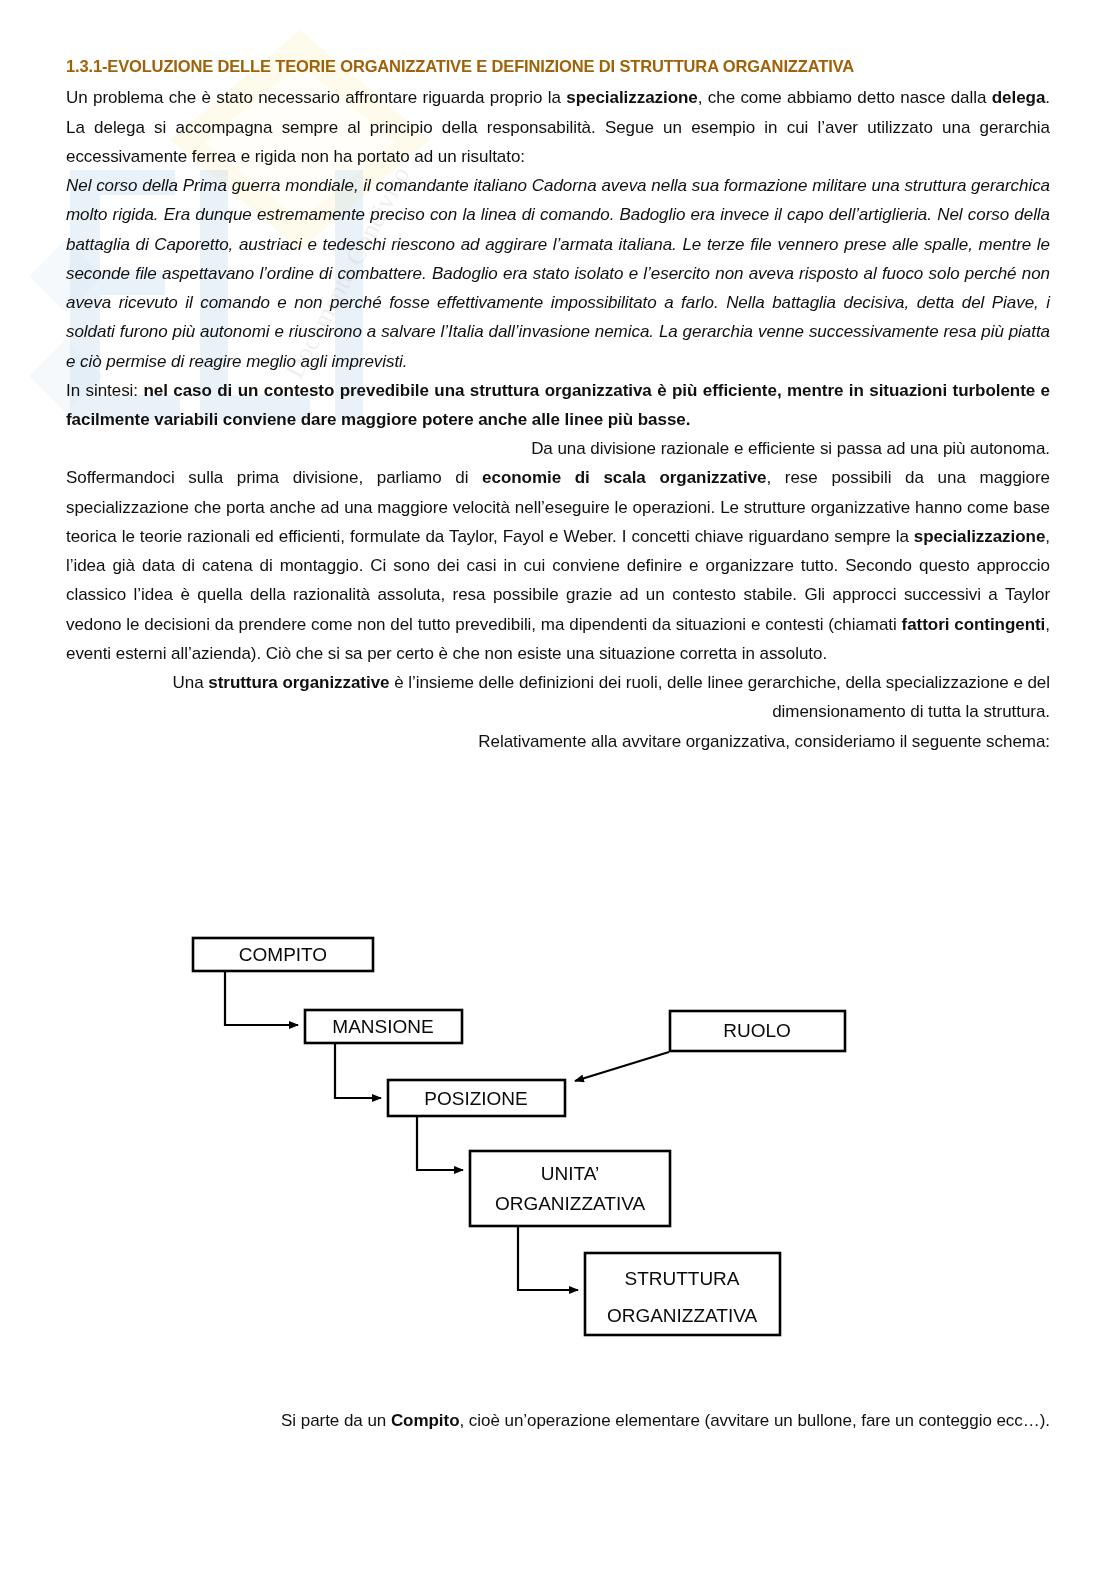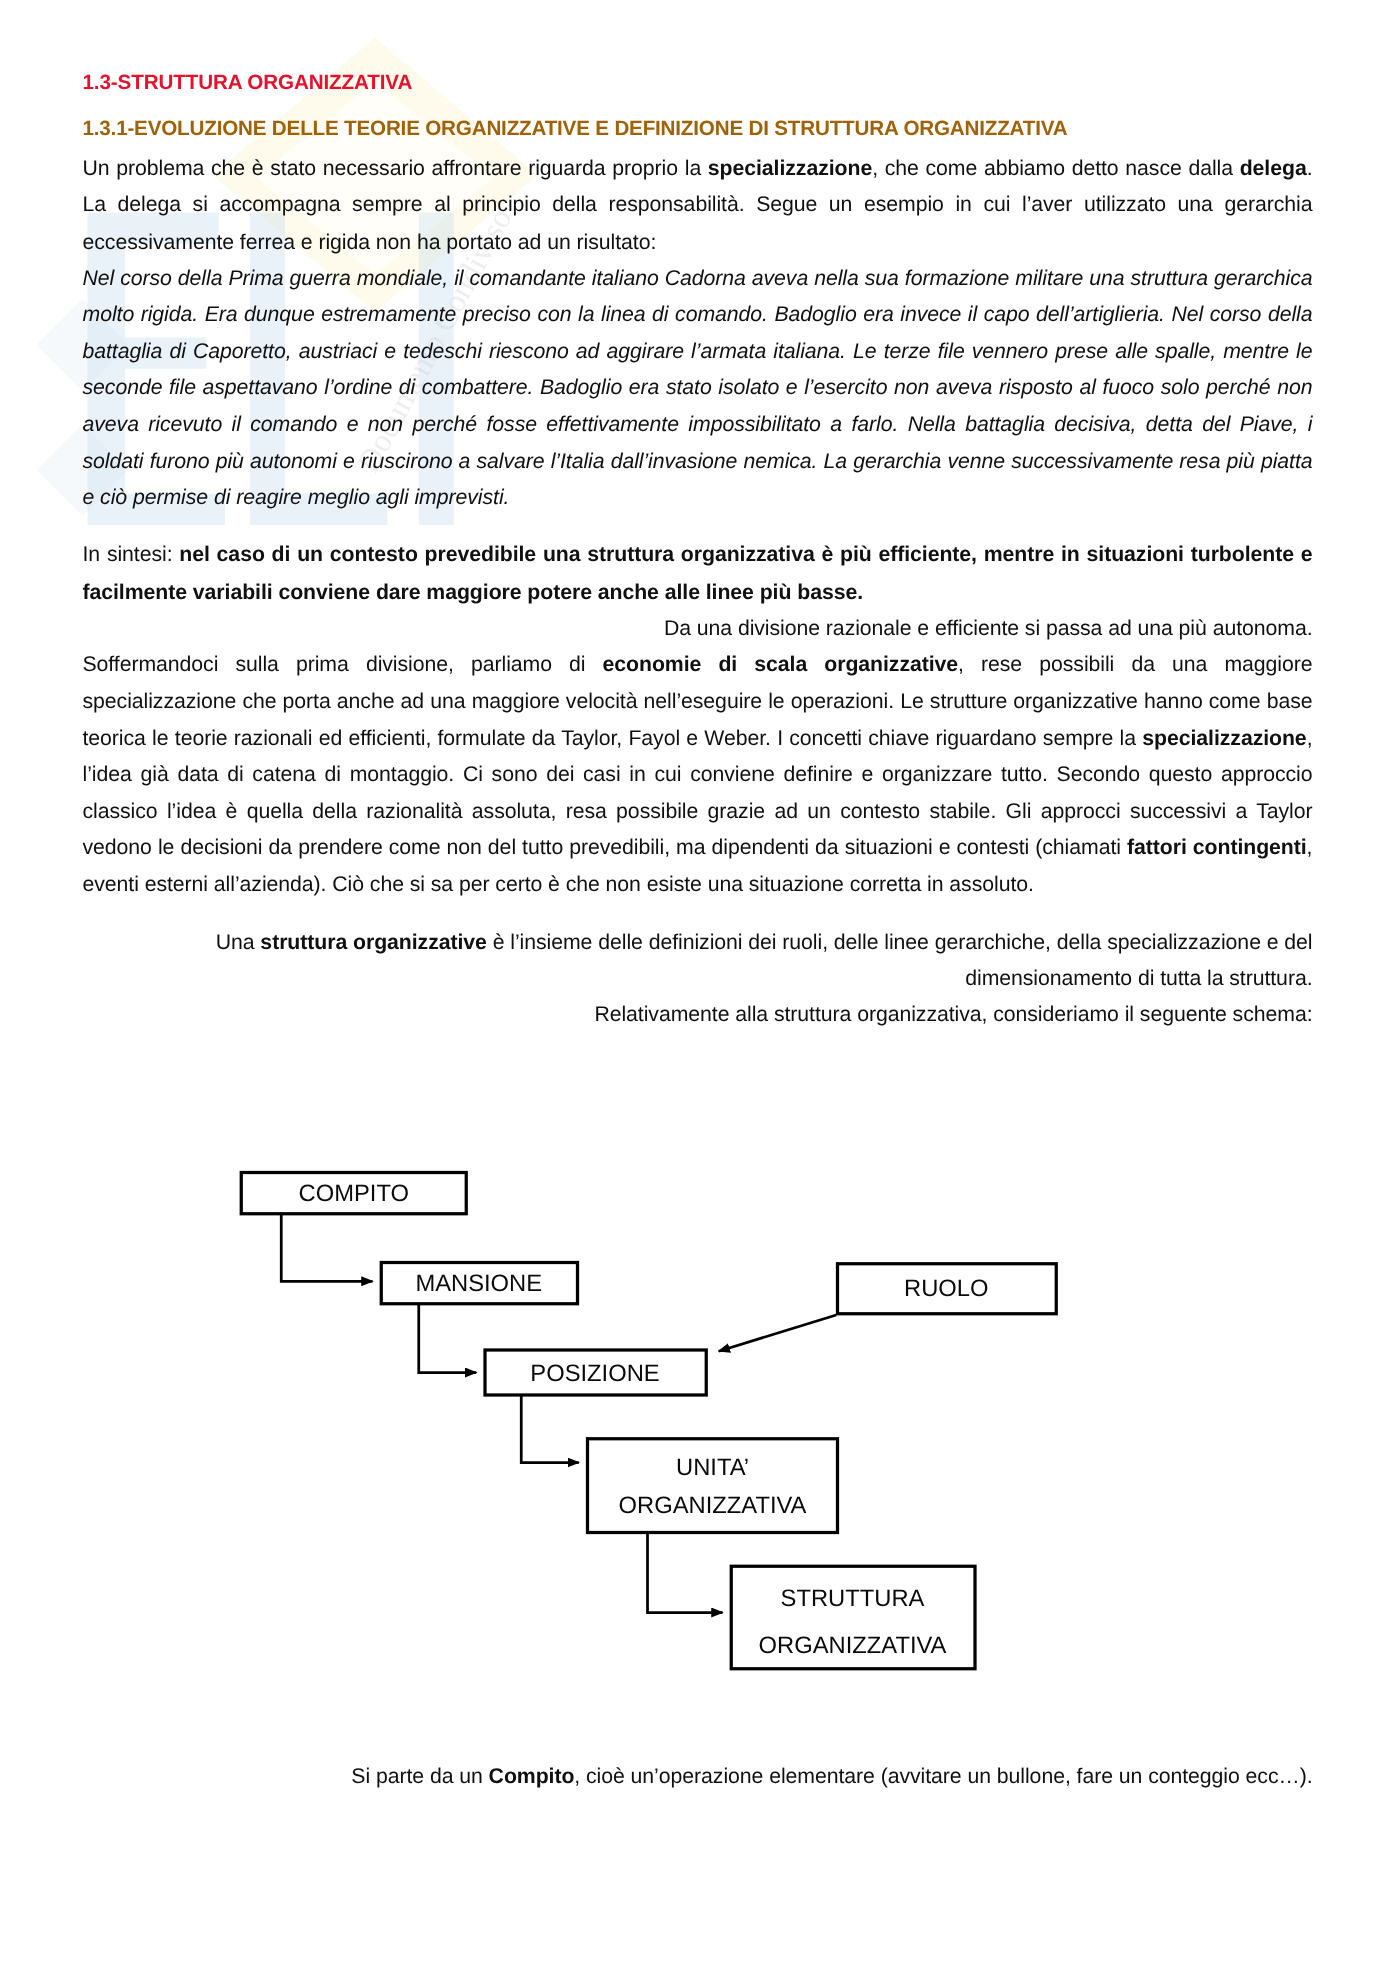--- a/index.html
+++ b/index.html
@@ -61,21 +61,21 @@
     color: #101010;
     margin: 0;
     line-height: 1.72;
     text-align: justify;
     letter-spacing: -0.05px;
   }
   p.para.noj { text-align: right; }
   p.italic {
     font-style: italic;
   }
-  p.gap-before { margin-top: 17px; }
+  p.gap-before { margin-top: 0; }
 
   b, strong { font-weight: bold; }
 
   
   .diagram {
     position: absolute;
     left: 0px;
     top: 918px;
     width: 1116px;
     height: 430px;
@@ -117,37 +117,36 @@
       </g>
       <g opacity="0.13" fill="#B8D4EC">
         <rect x="40" y="230" width="52" height="52" transform="rotate(45 66 256)"></rect>
         <rect x="40" y="330" width="52" height="52" transform="rotate(45 66 356)"></rect>
       </g>
     </svg>
   </div>
 
   <div class="content">
 
-    <h1 class="doc-h1">1.3-STRUTTURA ORGANIZZATIVA</h1>
 
     <h2 class="doc-h2">1.3.1-EVOLUZIONE DELLE TEORIE ORGANIZZATIVE E DEFINIZIONE DI STRUTTURA ORGANIZZATIVA</h2>
 
     <p class="para"><span>Un problema che è stato necessario affrontare riguarda proprio la </span><b>specializzazione</b><span>, che come abbiamo detto nasce dalla </span><b>delega</b><span>. La delega si accompagna sempre al principio della responsabilità. Segue un esempio in cui l’aver utilizzato una gerarchia eccessivamente ferrea e rigida non ha portato ad un risultato:</span></p>
 
     <p class="para italic">Nel corso della Prima guerra mondiale, il comandante italiano Cadorna aveva nella sua formazione militare una struttura gerarchica molto rigida. Era dunque estremamente preciso con la linea di comando. Badoglio era invece il capo dell’artiglieria. Nel corso della battaglia di Caporetto, austriaci e tedeschi riescono ad aggirare l’armata italiana. Le terze file vennero prese alle spalle, mentre le seconde file aspettavano l’ordine di combattere. Badoglio era stato isolato e l’esercito non aveva risposto al fuoco solo perché non aveva ricevuto il comando e non perché fosse effettivamente impossibilitato a farlo. Nella battaglia decisiva, detta del Piave, i soldati furono più autonomi e riuscirono a salvare l’Italia dall’invasione nemica. La gerarchia venne successivamente resa più piatta e ciò permise di reagire meglio agli imprevisti.</p>
 
     <p class="para gap-before"><span>In sintesi: </span><b>nel caso di un contesto prevedibile una struttura organizzativa è più efficiente, mentre in situazioni turbolente e facilmente variabili conviene dare maggiore potere anche alle linee più basse.</b></p>
 
     <p class="para noj">Da una divisione razionale e efficiente si passa ad una più autonoma.</p>
 
     <p class="para"><span>Soffermandoci sulla prima divisione, parliamo di </span><b>economie di scala organizzative</b><span>, rese possibili da una maggiore specializzazione che porta anche ad una maggiore velocità nell’eseguire le operazioni. Le strutture organizzative hanno come base teorica le teorie razionali ed efficienti, formulate da Taylor, Fayol e Weber. I concetti chiave riguardano sempre la </span><b>specializzazione</b><span>, l’idea già data di catena di montaggio. Ci sono dei casi in cui conviene definire e organizzare tutto. Secondo questo approccio classico l’idea è quella della razionalità assoluta, resa possibile grazie ad un contesto stabile. Gli approcci successivi a Taylor vedono le decisioni da prendere come non del tutto prevedibili, ma dipendenti da situazioni e contesti (chiamati </span><b>fattori contingenti</b><span>, eventi esterni all’azienda). Ciò che si sa per certo è che non esiste una situazione corretta in assoluto.</span></p>
 
     <p class="para noj gap-before"><span>Una </span><b>struttura organizzative</b><span> è l’insieme delle definizioni dei ruoli, delle linee gerarchiche, della specializzazione e del dimensionamento di tutta la struttura.</span></p>
 
-    <p class="para noj">Relativamente alla struttura organizzativa, consideriamo il seguente schema:</p>
+    <p class="para noj">Relativamente alla avvitare organizzativa, consideriamo il seguente schema:</p>
   </div>
 
   <div class="diagram">
     <svg width="1116" height="430" viewBox="0 0 1116 430" xmlns="http://www.w3.org/2000/svg">
       <defs>
         <marker id="arr" markerWidth="10" markerHeight="8" refX="9" refY="4" orient="auto" markerUnits="userSpaceOnUse">
           <path d="M0,0 L10,4 L0,8 z" fill="#000000"></path>
         </marker>
       </defs>
 

